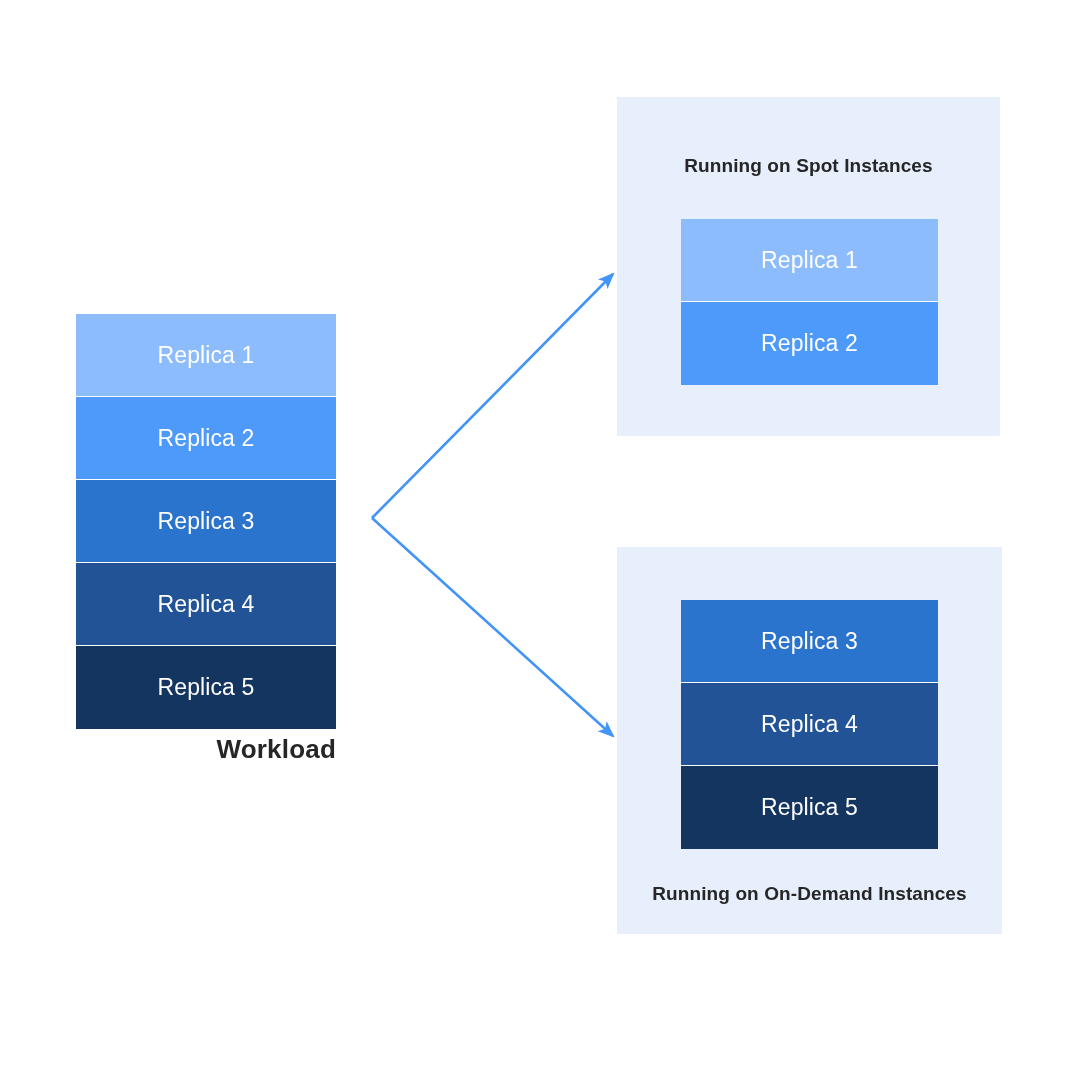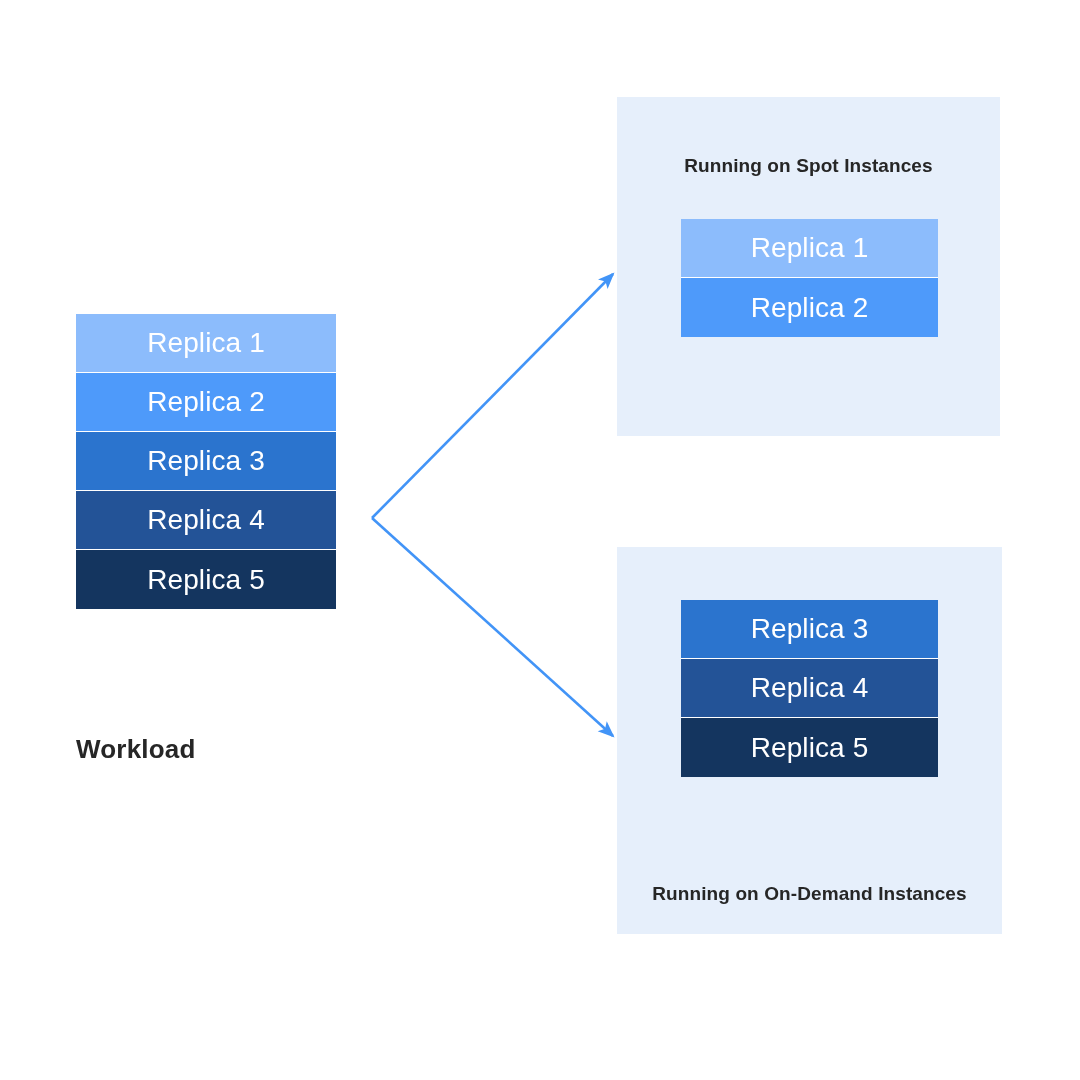--- a/index.html
+++ b/index.html
@@ -27,40 +27,40 @@
     left: 76px;
     top: 314px;
     width: 260px;
   }
   .replica-stack {
     display: flex;
     flex-direction: column;
     width: 260px;
   }
   .replica-block {
-    height: 59px;
+    height: 83px;
     box-sizing: border-box;
     display: flex;
     align-items: center;
     justify-content: center;
     color: #ffffff;
-    font-size: 28px;
+    font-size: 23px;
     font-weight: 400;
     letter-spacing: 0.1px;
     border-bottom: 1.5px solid #ffffff;
   }
   .replica-block:last-child {
     border-bottom: none;
   }
   .workload-caption {
     position: absolute;
     left: 0;
     top: 420px;
     width: 260px;
-    text-align: left;
+    text-align: right;
     font-size: 26px;
     font-weight: 700;
     color: #262626;
     letter-spacing: 0.2px;
   }
 
   
   .panel {
     position: absolute;
     background: #e6effb;

